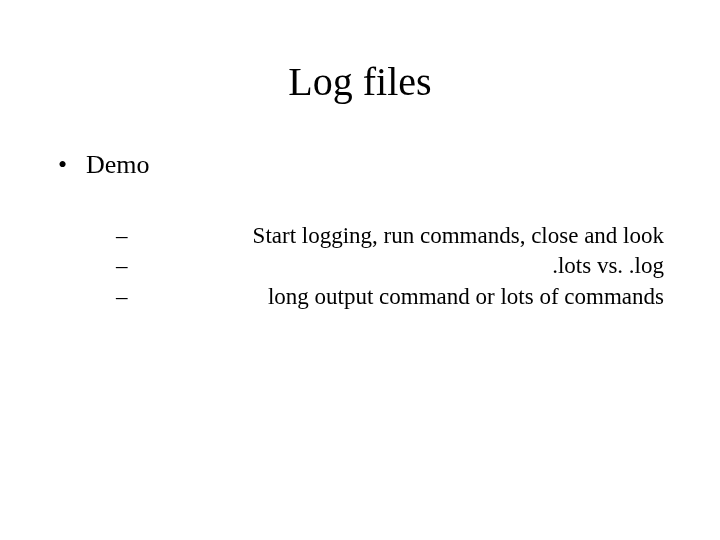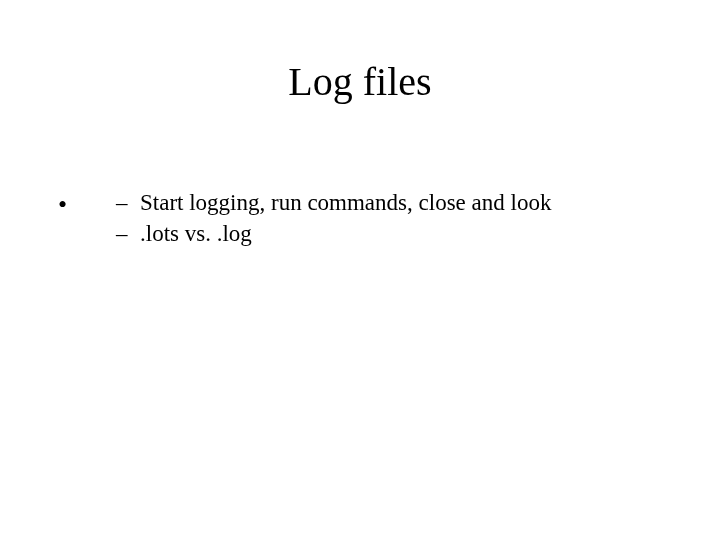--- a/index.html
+++ b/index.html
@@ -46,20 +46,21 @@
     left: 2px;
     top: 0;
     font-size: 26px;
     line-height: 1.25;
   }
   ul.level2 {
     list-style: none;
     margin: 0;
     padding: 0;
     font-size: 23px;
+    text-align: right;
   }
   ul.level2 > li {
     position: relative;
     padding-left: 24px;
     margin-left: 30px;
     margin-bottom: 2px;
   }
   ul.level2 > li::before {
     content: "–";
     position: absolute;
@@ -69,25 +70,29 @@
 </style>
 </head>
 <body>
 
 <div class="slide">
   <h1 class="title">Log files</h1>
 
   <div class="body">
     <ul class="level1">
       <li>
+        <span>Demo</span>
 
         <ul class="level2" style="margin-top:40px;">
           <li>
             <span>Start logging, run commands, close and look</span>
           </li>
           <li>
             <span>.lots vs. .log</span>
           </li>
+          <li>
+            <span>long output command or lots of commands</span>
+          </li>
         </ul>
       </li>
     </ul>
   </div>
 </div>
 
 </body></html>

